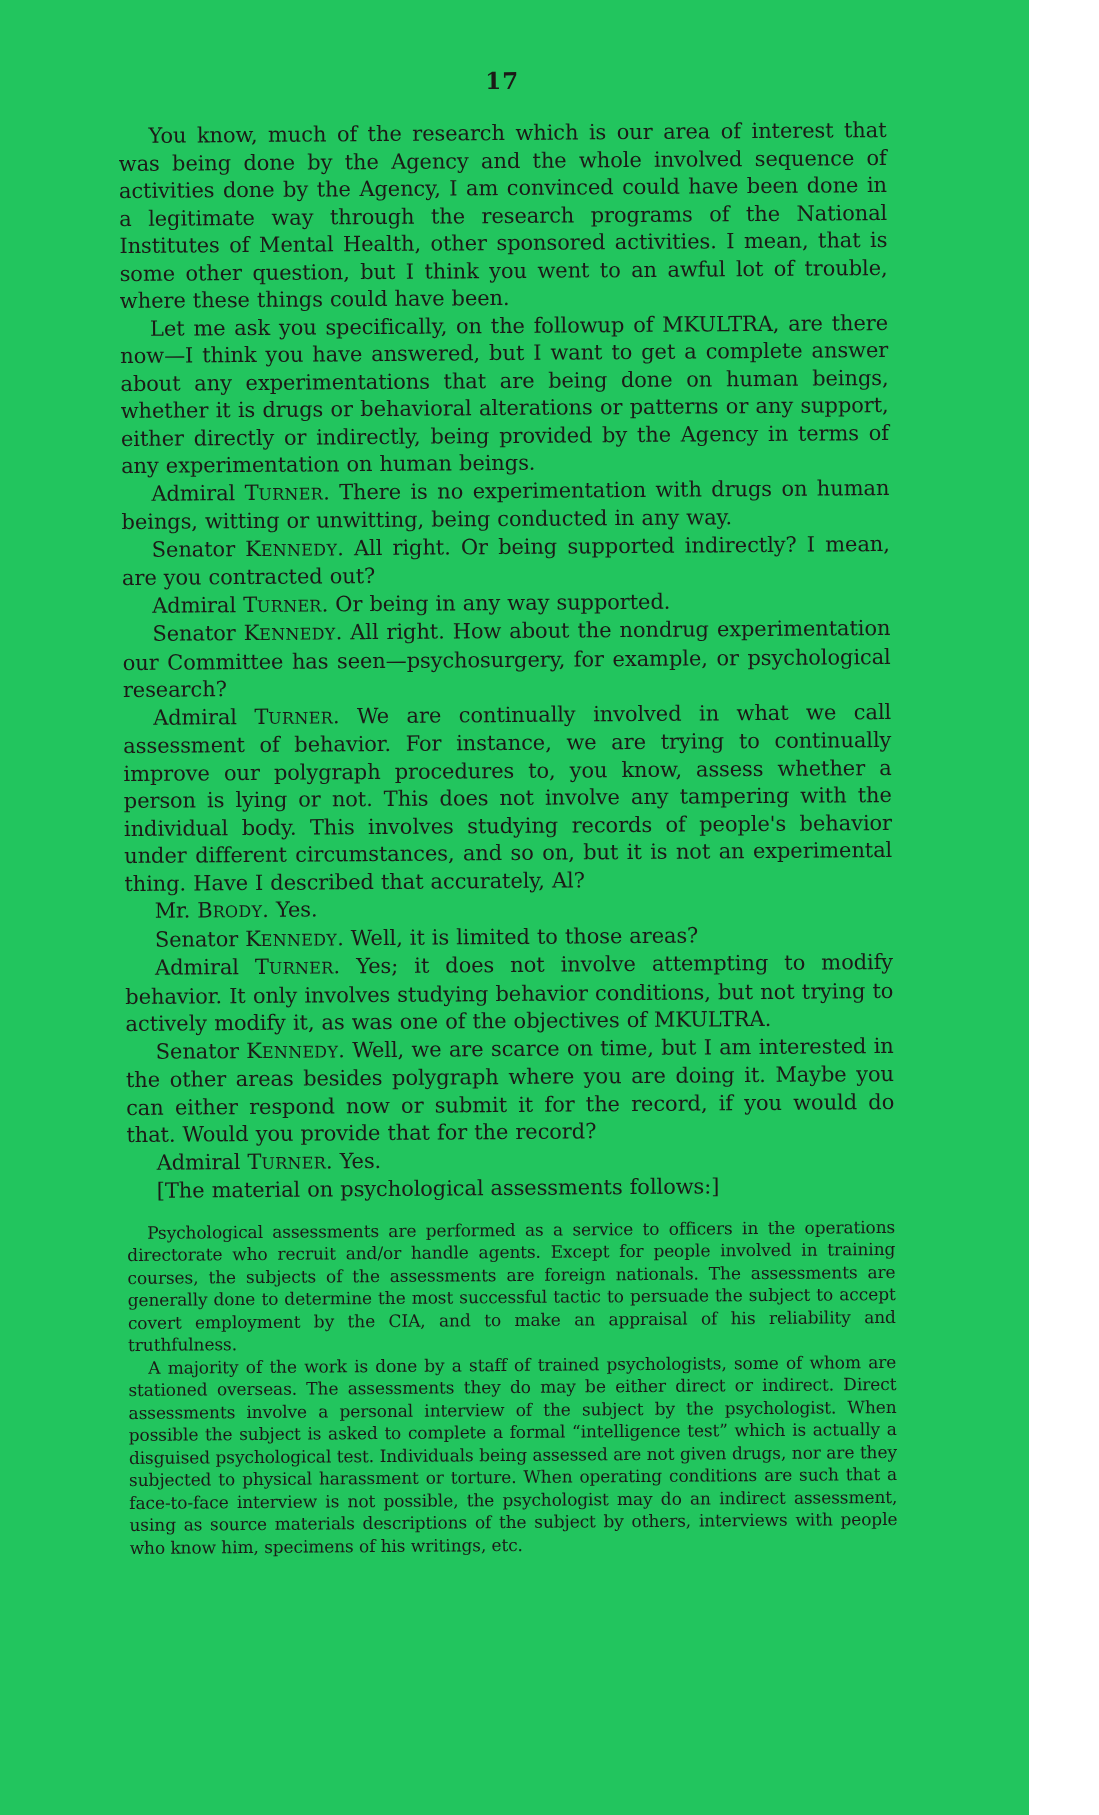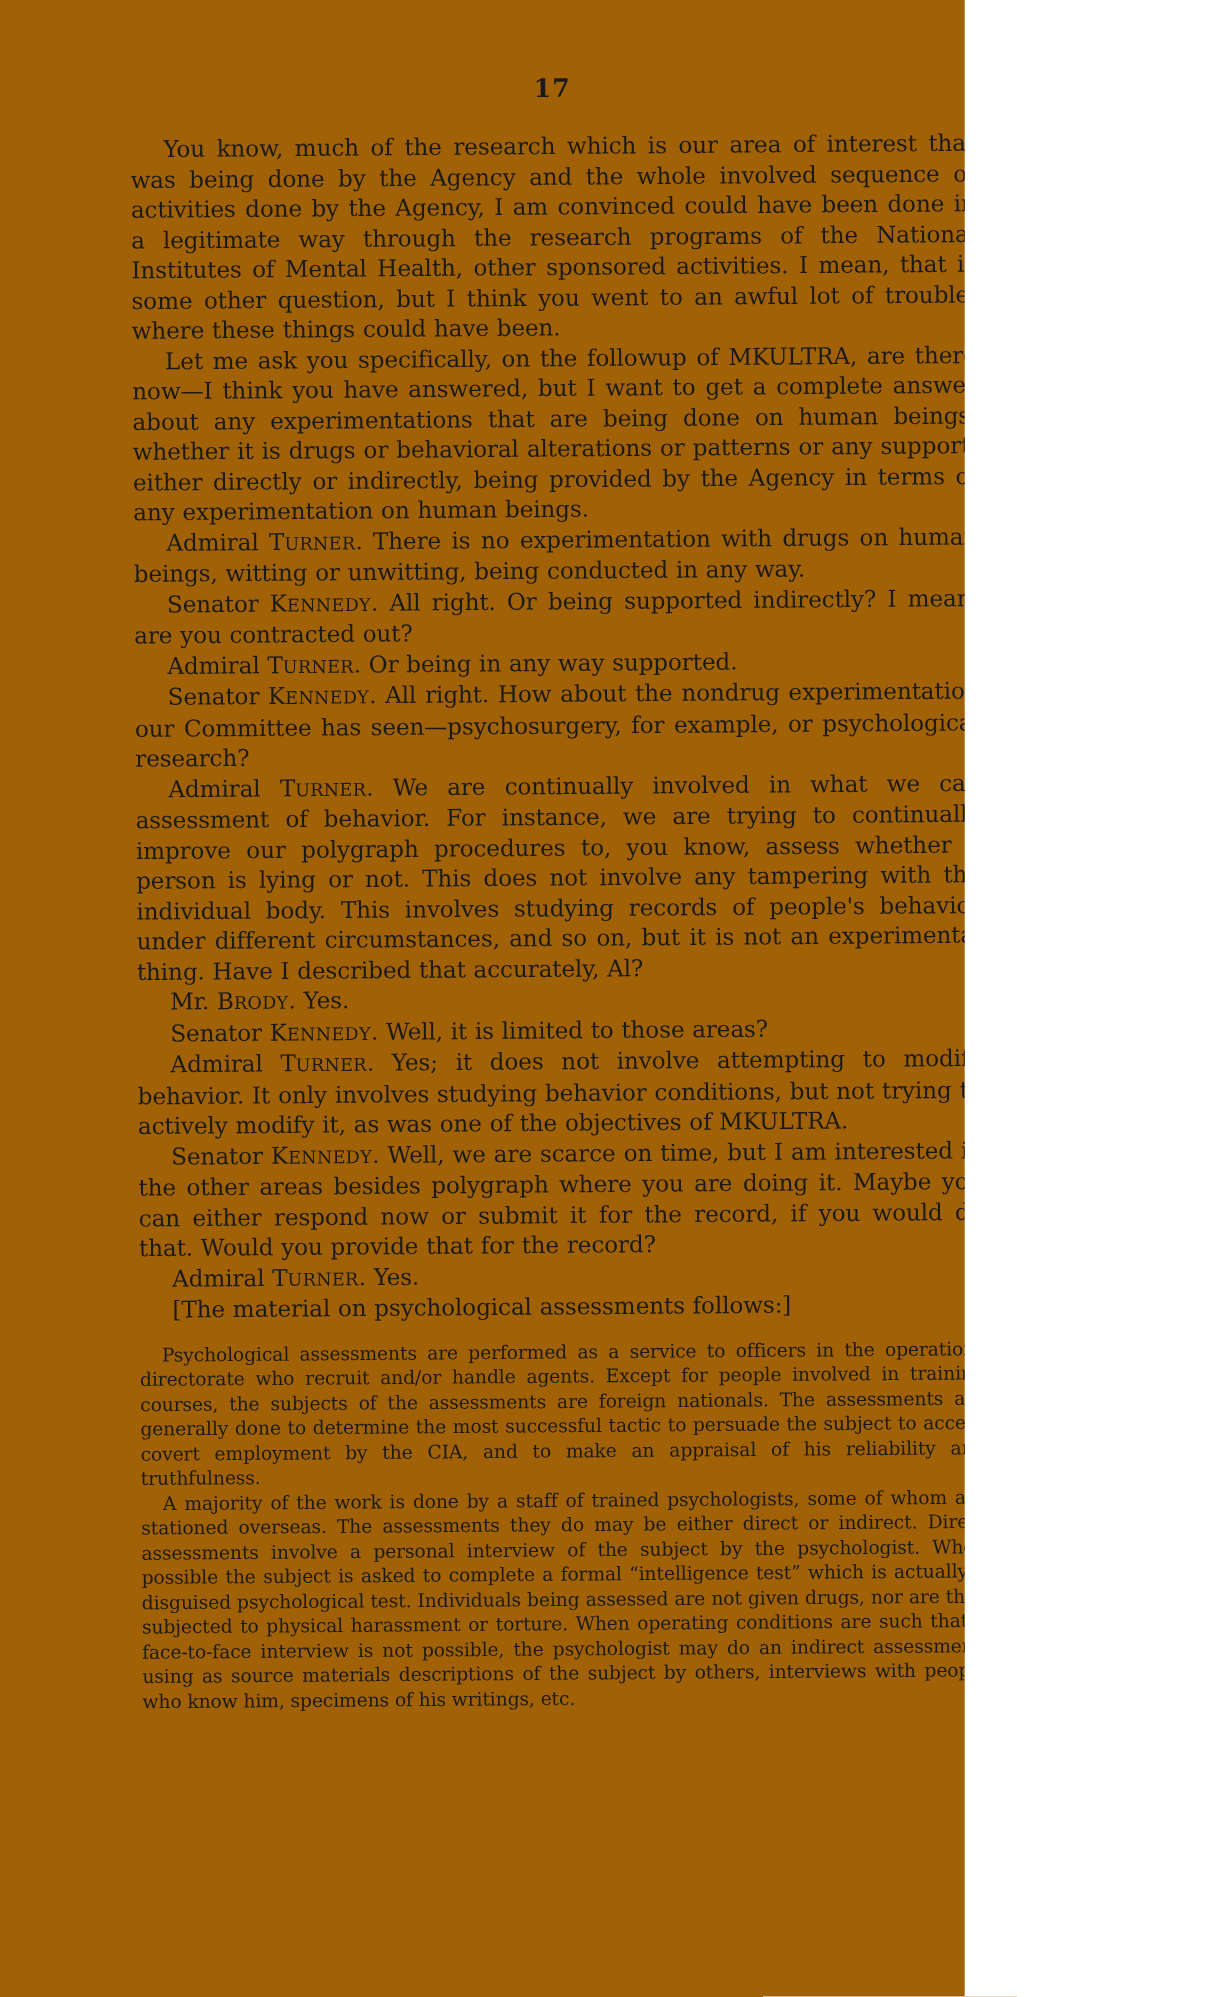--- a/index.html
+++ b/index.html
@@ -2,23 +2,23 @@
 <html><head>
 <meta charset="utf-8">
 <style>
   html, body {
     margin: 0;
     padding: 0;
     background: #ffffff;
   }
   .page {
     position: relative;
-    width: 877px;
+    width: 1029px;
     height: 1815px;
-    background: #a16207;
+    background: #22c55e;
     overflow: hidden;
     font-family: "DejaVu Serif", "Liberation Serif", serif;
     color: #1c1a17;
   }
   .content {
     position: absolute;
     left: 118px;
     top: 70px;
     width: 768px;
     transform: rotate(-0.45deg);

